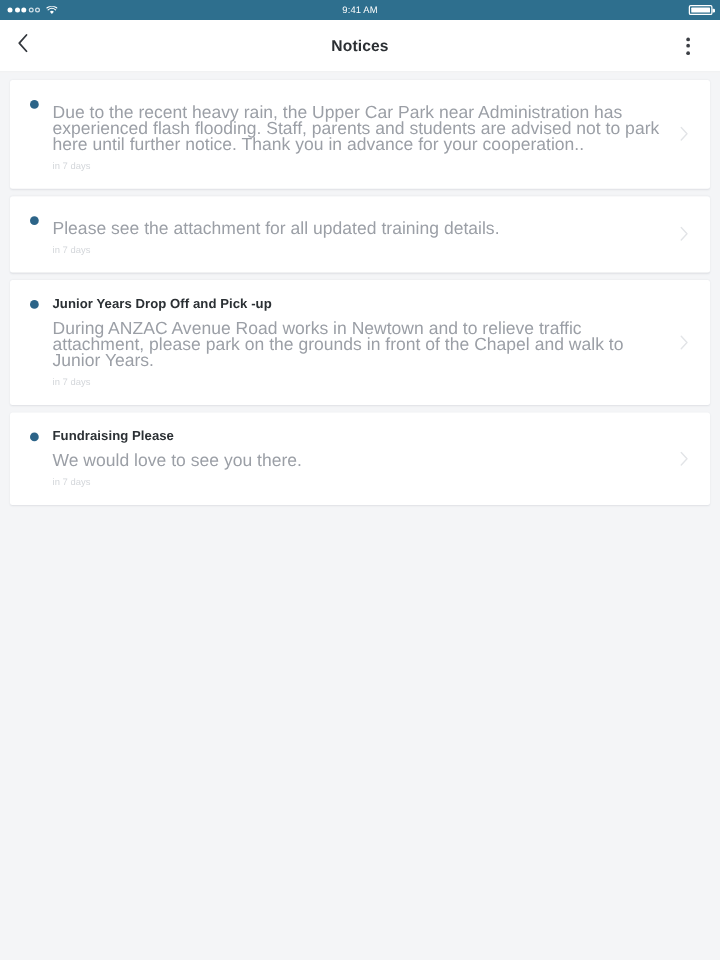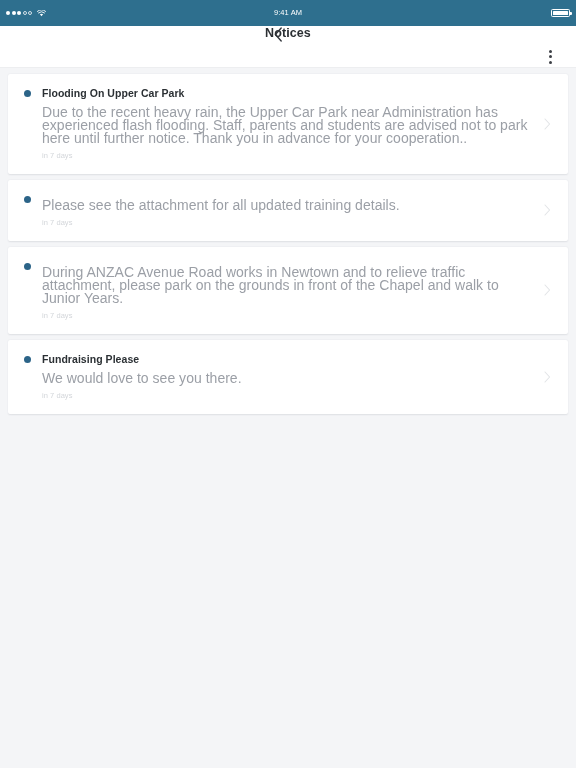--- a/index.html
+++ b/index.html
@@ -11,21 +11,21 @@
 
   body {
     background: #f4f5f7;
     font-family: "Liberation Sans", sans-serif;
     -webkit-font-smoothing: antialiased;
     overflow: hidden;
   }
 
   
   .status-bar {
-    height: 26px;
+    height: 16px;
     background: #2e6f8e;
     display: flex;
     align-items: center;
     padding: 0 6px;
     position: relative;
   }
   .status-left {
     display: flex;
     align-items: center;
     gap: 3px;
@@ -98,21 +98,20 @@
 
   
   .app-bar {
     height: 42px;
     background: #ffffff;
     display: flex;
     align-items: center;
     padding: 0 14px;
     position: relative;
     border-bottom: 1px solid #edeef0;
-    flex-direction: column;
   }
   .back-button {
     width: 28px;
     height: 28px;
     display: flex;
     align-items: center;
     justify-content: flex-start;
     cursor: pointer;
   }
   .app-bar-title {
@@ -257,21 +256,20 @@
     <span class="overflow-dot"></span>
     <span class="overflow-dot"></span>
   </div>
 </div>
 
 <div class="notice-list">
 
   <div class="notice-card">
     <span class="notice-dot"></span>
     <div class="notice-body">
-      <div class="notice-title">Flooding On Upper Car Park</div>
       <div class="notice-text">Due to the recent heavy rain, the Upper Car Park near Administration has experienced flash flooding. Staff, parents and students are advised not to park here until further notice. Thank you in advance for your cooperation..</div>
       <div class="notice-time">in 7 days</div>
     </div>
     <span class="notice-chevron">
       <svg width="7" height="12" viewBox="0 0 7 12">
         <path d="M1 1 L5.6 6 L1 11" stroke="#e2e4e7" stroke-width="1.1" fill="none" stroke-linecap="round" stroke-linejoin="round"></path>
       </svg>
     </span>
   </div>
 
@@ -284,20 +282,21 @@
     <span class="notice-chevron">
       <svg width="7" height="12" viewBox="0 0 7 12">
         <path d="M1 1 L5.6 6 L1 11" stroke="#e2e4e7" stroke-width="1.1" fill="none" stroke-linecap="round" stroke-linejoin="round"></path>
       </svg>
     </span>
   </div>
 
   <div class="notice-card">
     <span class="notice-dot"></span>
     <div class="notice-body">
+      <div class="notice-title">Junior Years Drop Off and Pick -up</div>
       <div class="notice-text">During ANZAC Avenue Road works in Newtown and to relieve traffic attachment, please park on the grounds in front of the Chapel and walk to Junior Years.</div>
       <div class="notice-time">in 7 days</div>
     </div>
     <span class="notice-chevron">
       <svg width="7" height="12" viewBox="0 0 7 12">
         <path d="M1 1 L5.6 6 L1 11" stroke="#e2e4e7" stroke-width="1.1" fill="none" stroke-linecap="round" stroke-linejoin="round"></path>
       </svg>
     </span>
   </div>
 

